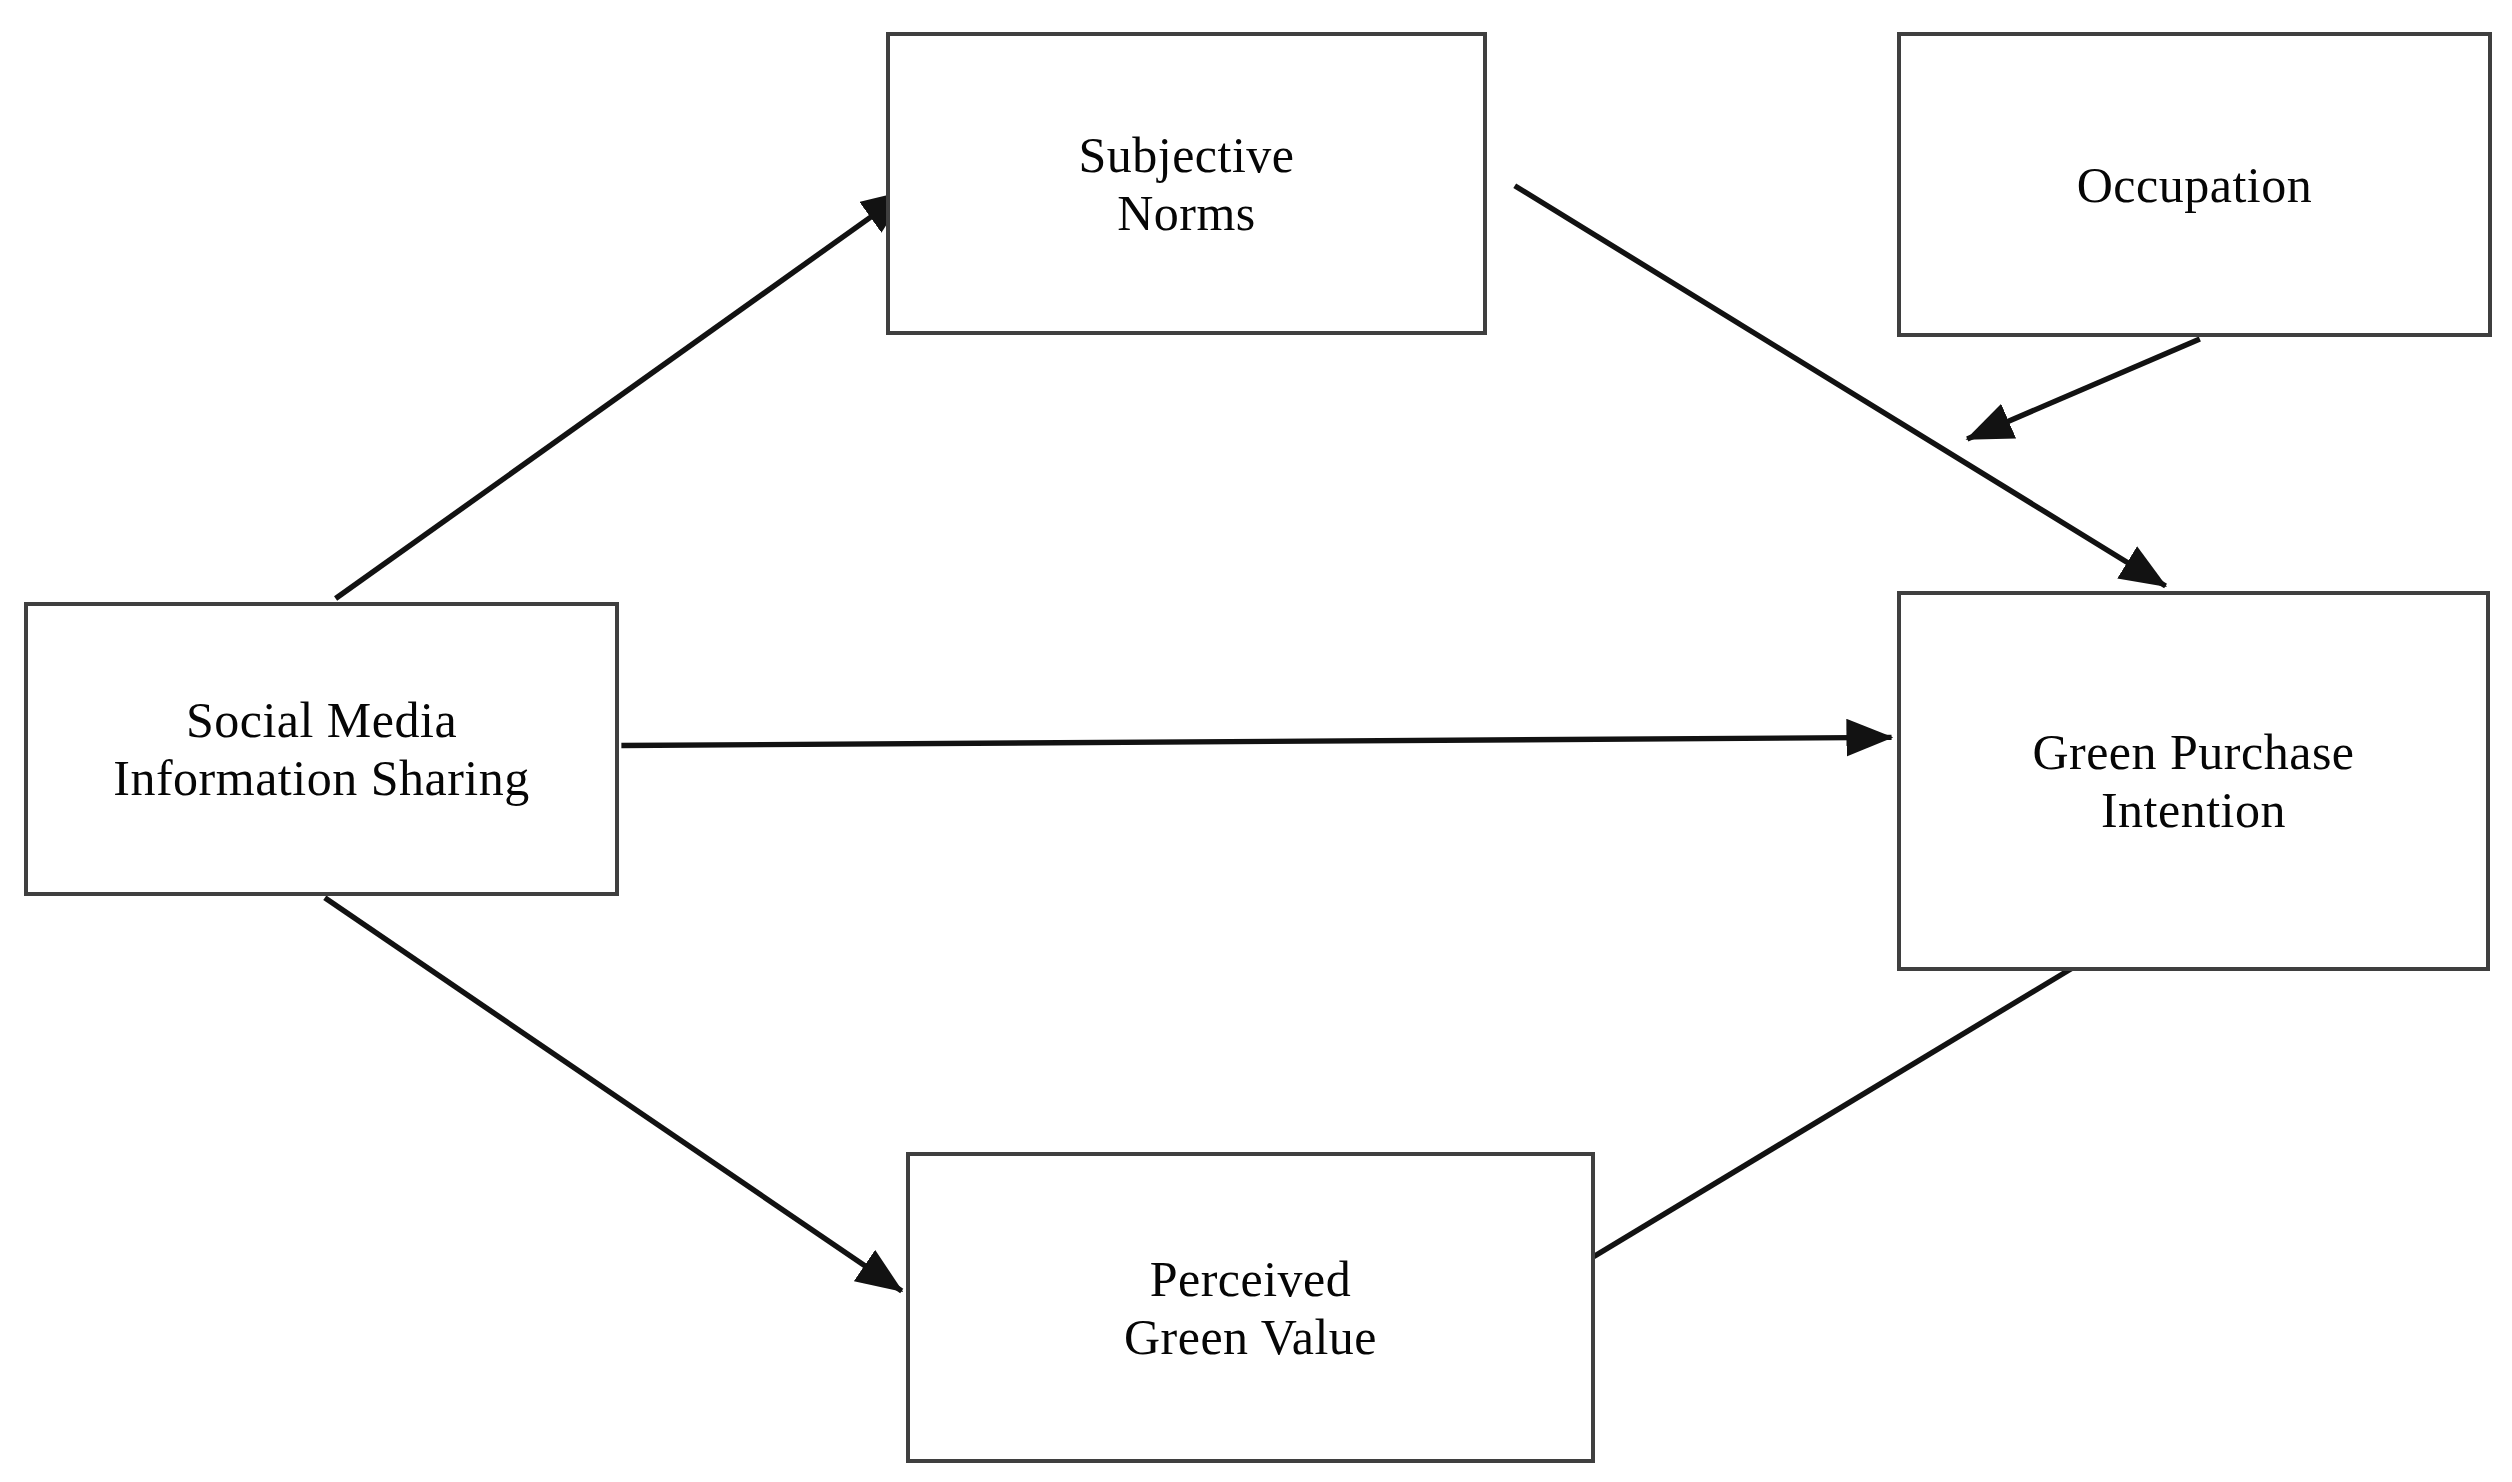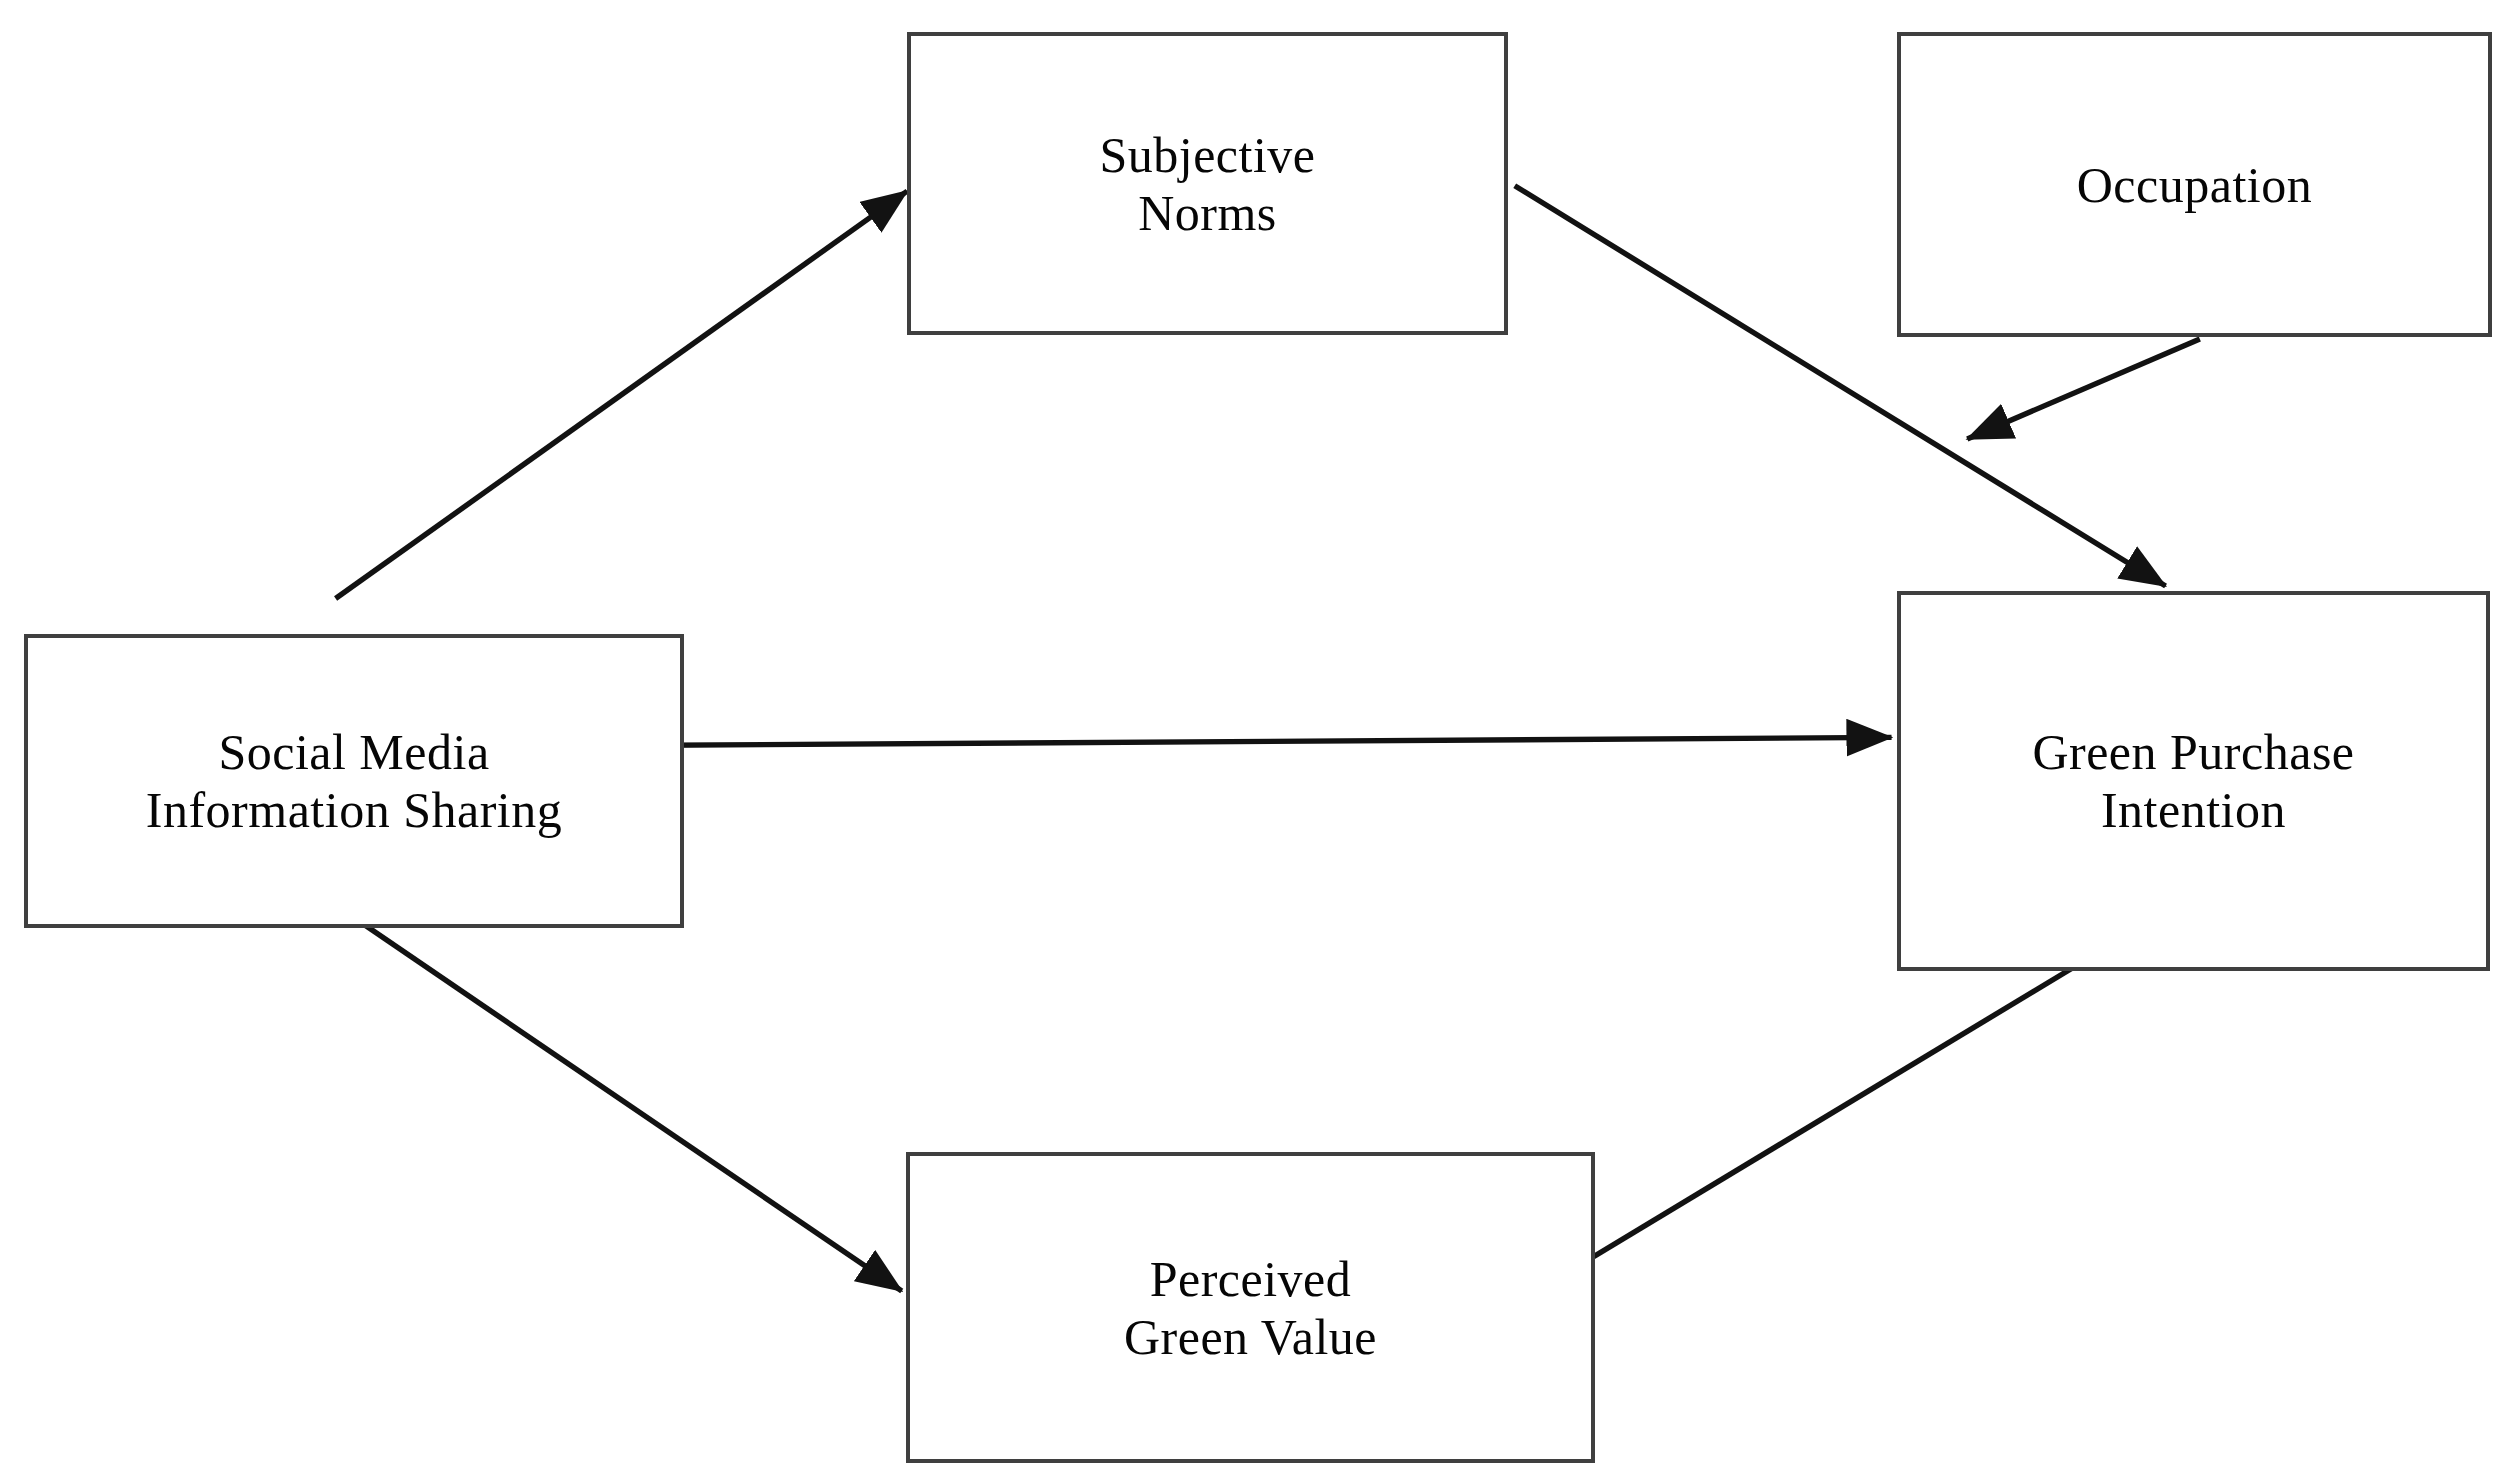--- a/index.html
+++ b/index.html
@@ -33,23 +33,23 @@
     text-align: center;
   }
   .node .label {
     white-space: pre-line;
     color: #060606;
     font-size: 50px;
     line-height: 1.16;
     letter-spacing: 0.5px;
   }
   
-  .node-subjective-norms        { left: 907px; top: 32px;   width: 601px; height: 303px; }
+  .node-subjective-norms        { left: 886px; top: 32px;   width: 601px; height: 303px; }
   .node-occupation              { left: 1897px; top: 32px;   width: 595px; height: 305px; }
-  .node-smis                    { left: 24px;   top: 602px;  width: 660px; height: 294px; margin-top: 32px; }
+  .node-smis                    { left: 24px;   top: 602px;  width: 595px; height: 294px; }
   .node-green-purchase          { left: 1897px; top: 591px;  width: 593px; height: 380px; }
   .node-perceived-green-value   { left: 906px; top: 1152px; width: 689px; height: 311px; }
   .edge-line {
     stroke: #121212;
     stroke-width: 6;
   }
 </style>
 </head>
 <body>
 

